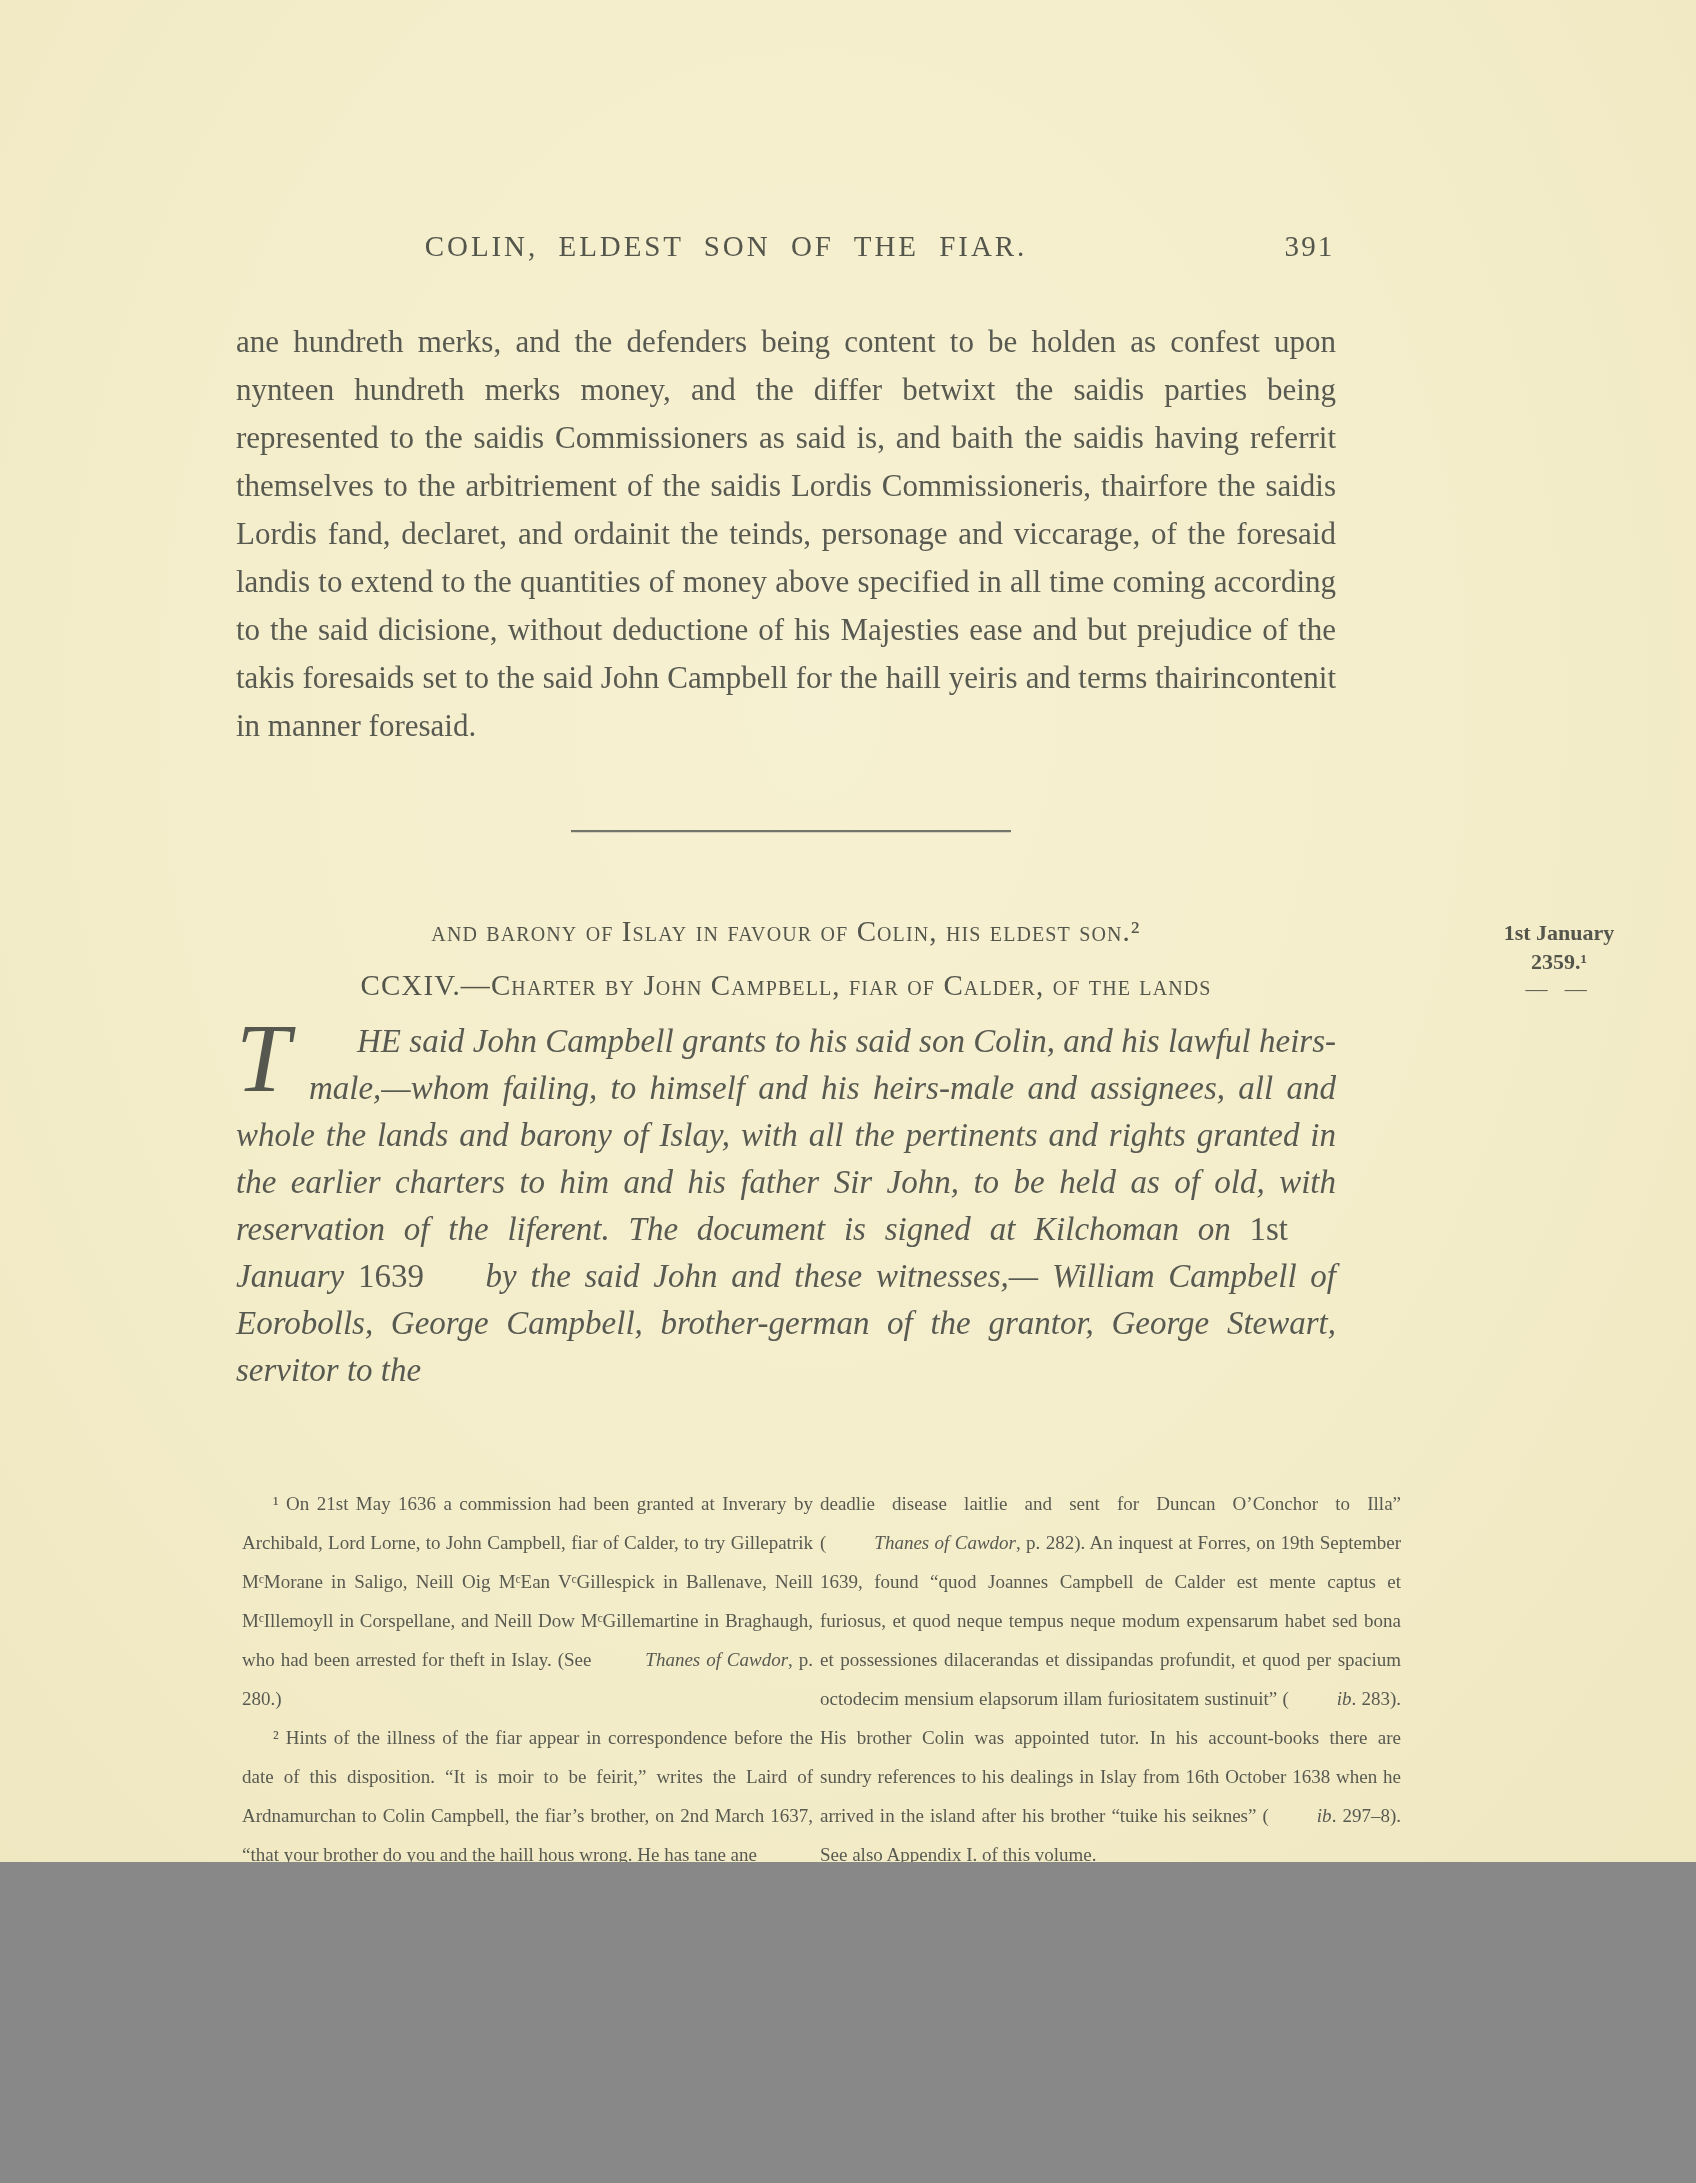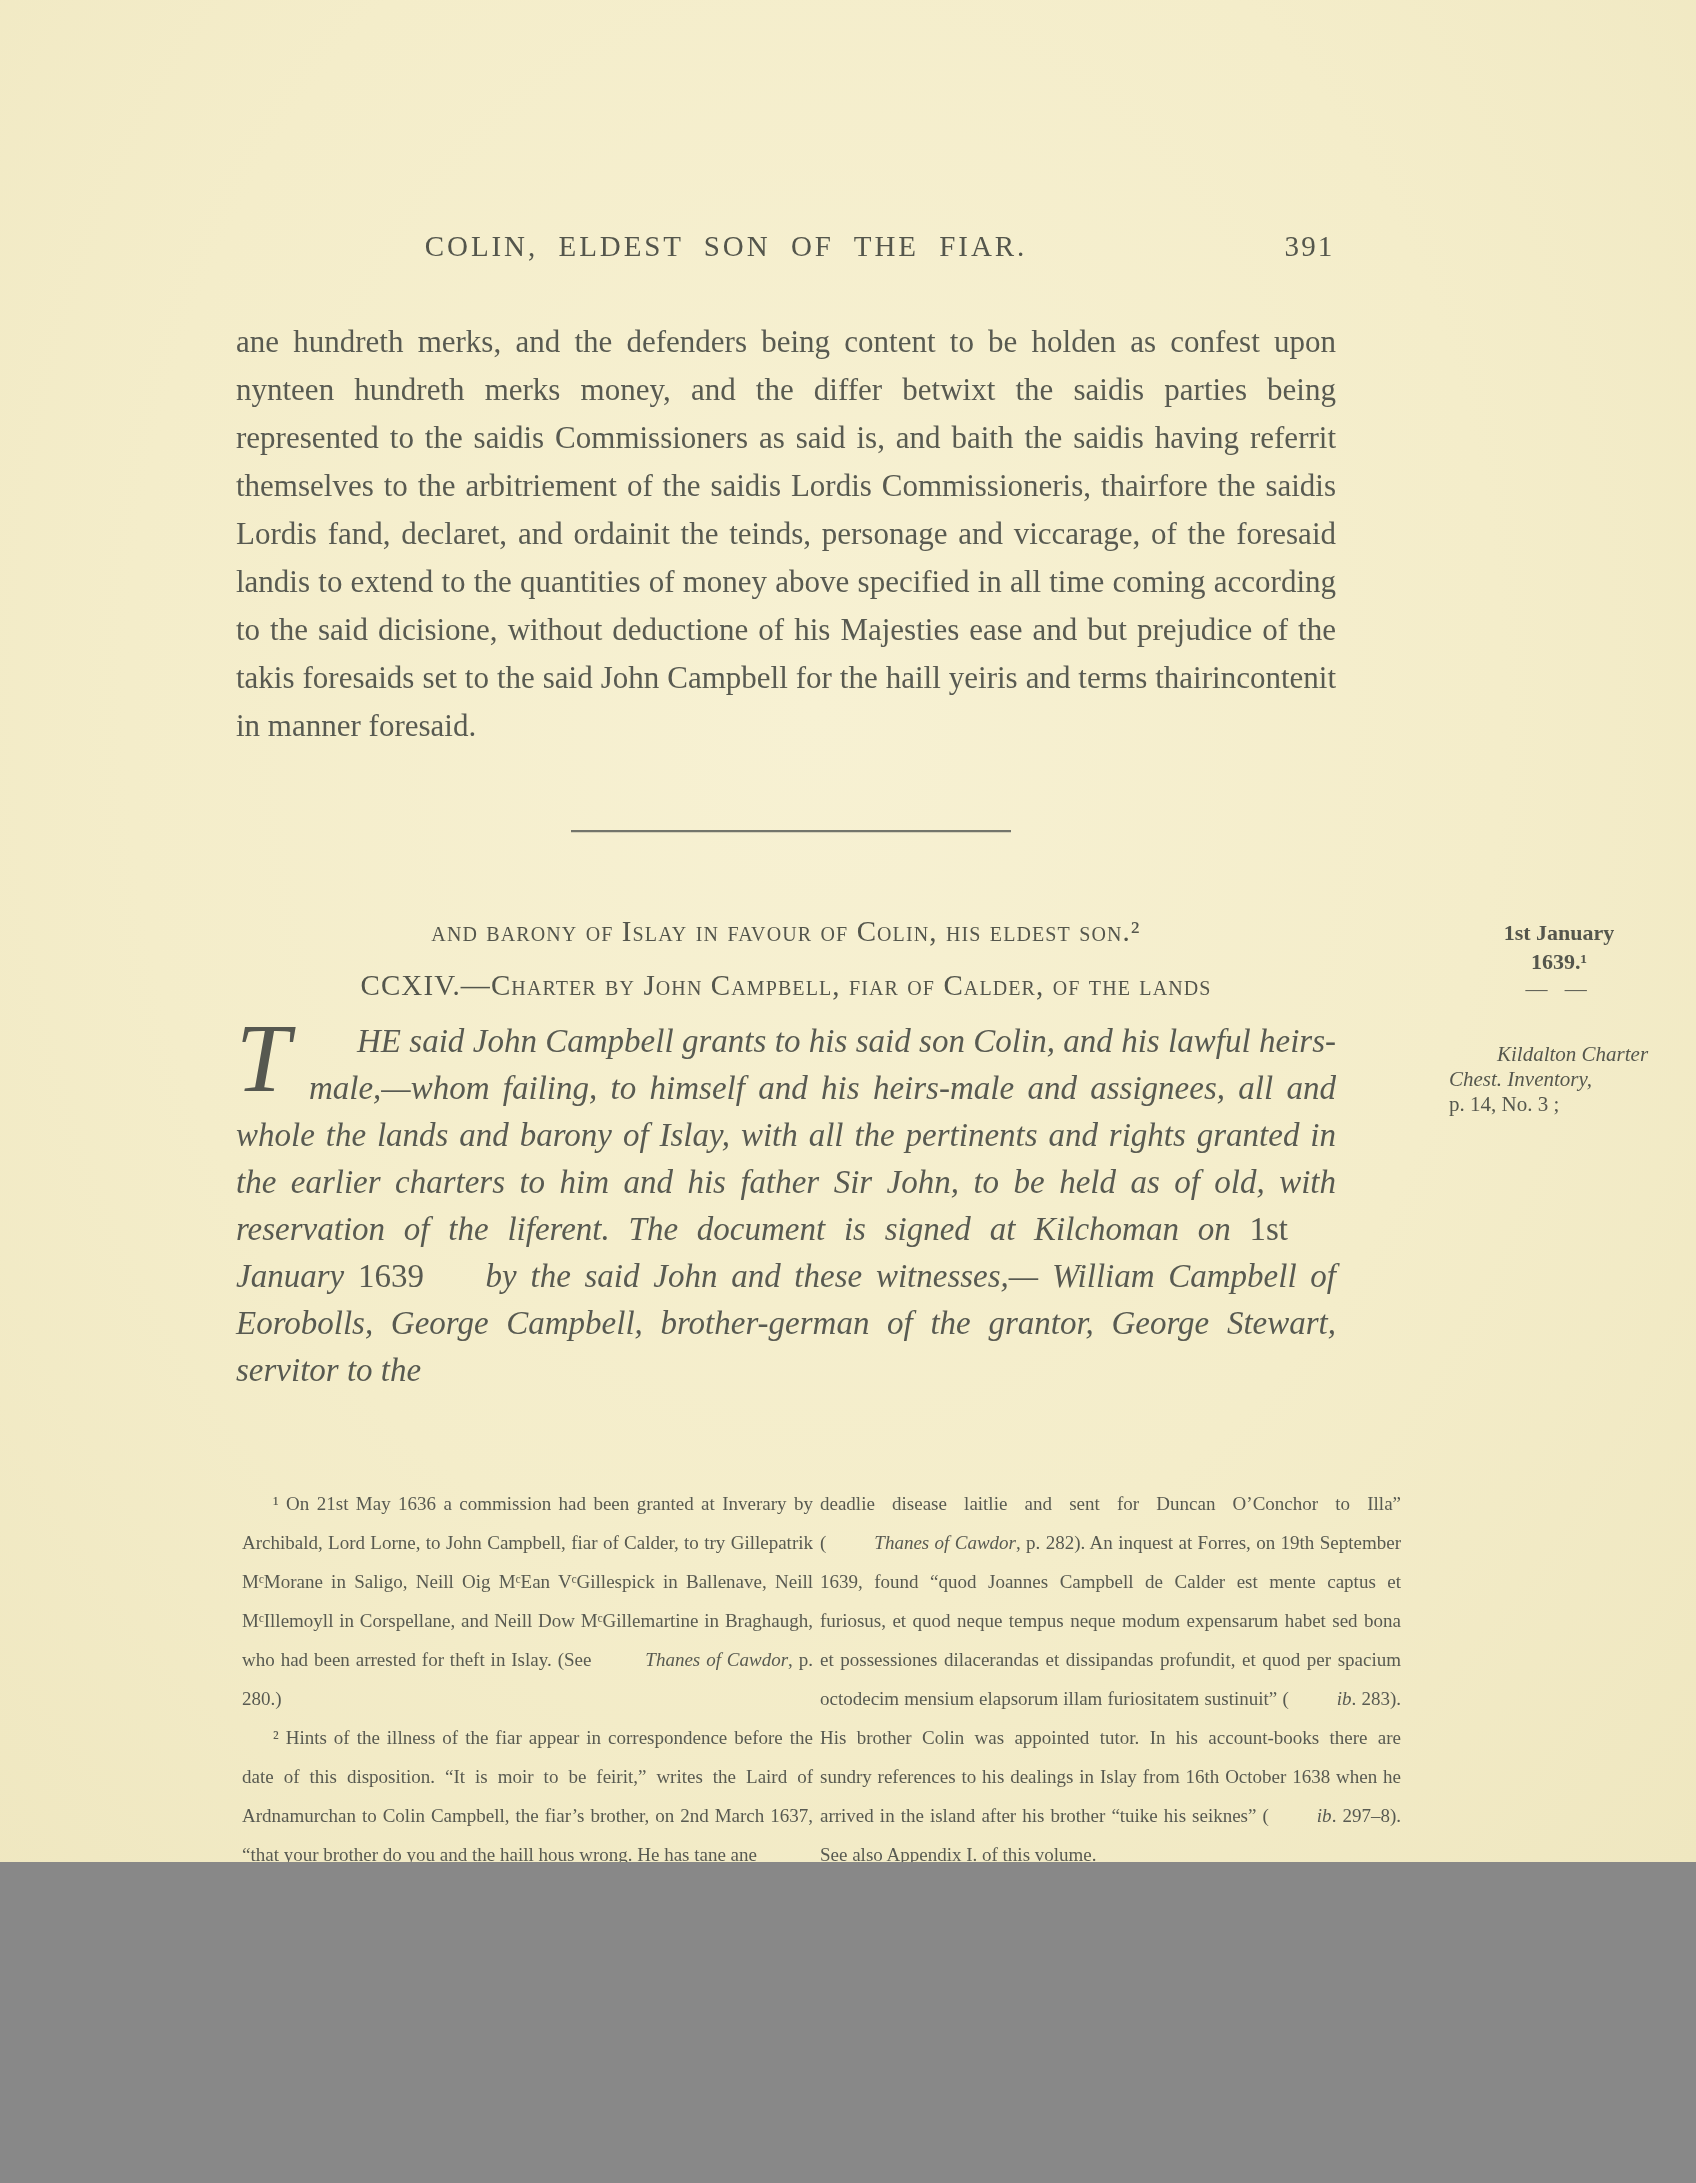--- a/index.html
+++ b/index.html
@@ -125,28 +125,25 @@
 
   <div class="rule"></div>
 
   <div class="section-heading">
     <div>and barony of Islay in favour of Colin, his eldest son.²</div>
     <div>CCXIV.—Charter by John Campbell, fiar of Calder, of the lands</div>
   </div>
 
   <div class="margin-date">
     <div>1st January</div>
-    <div>1639.¹</div>
+    <div>2359.¹</div>
   </div>
 
   <div class="margin-dash">— —</div>
 
-  <div class="margin-source"><span class="run it">Kildalton Charter
-Chest.  Inventory,
-</span><span class="run rm">p. 14, No. 3 ;</span></div>
 
   <div class="abstract">
     <span class="dropcap">T</span><span><span class="run it">HE said John Campbell grants to his said son Colin, and his lawful heirs-male,—whom failing, to himself and his heirs-male and assignees, all and whole the lands and barony of Islay, with all the pertinents and rights granted in the earlier charters to him and his father Sir John, to be held as of old, with reservation of the liferent. The document is signed at Kilchoman on </span><span class="run rm">1st</span><span class="run it"> January </span><span class="run rm">1639</span><span class="run it"> by the said John and these witnesses,— William Campbell of Eorobolls, George Campbell, brother-german of the grantor, George Stewart, servitor to the</span></span>
   </div>
 
   <div class="fn-col fn-left">
     <p class="fn-para"><span class="run rm">¹ On 21st May 1636 a commission had been granted at Inverary by Archibald, Lord Lorne, to John Campbell, fiar of Calder, to try Gillepatrik MᶜMorane in Saligo, Neill Oig MᶜEan VᶜGillespick in Ballenave, Neill MᶜIllemoyll in Corspellane, and Neill Dow MᶜGillemartine in Braghaugh, who had been arrested for theft in Islay. (See </span><span class="run it">Thanes of Cawdor</span><span class="run rm">, p. 280.)</span></p>
     <p class="fn-para"><span class="run rm">² Hints of the illness of the fiar appear in correspondence before the date of this disposition. “It is moir to be feirit,” writes the Laird of Ardnamurchan to Colin Campbell, the fiar’s brother, on 2nd March 1637, “that your brother do you and the haill hous wrong. He has tane ane</span></p>
   </div>
 

